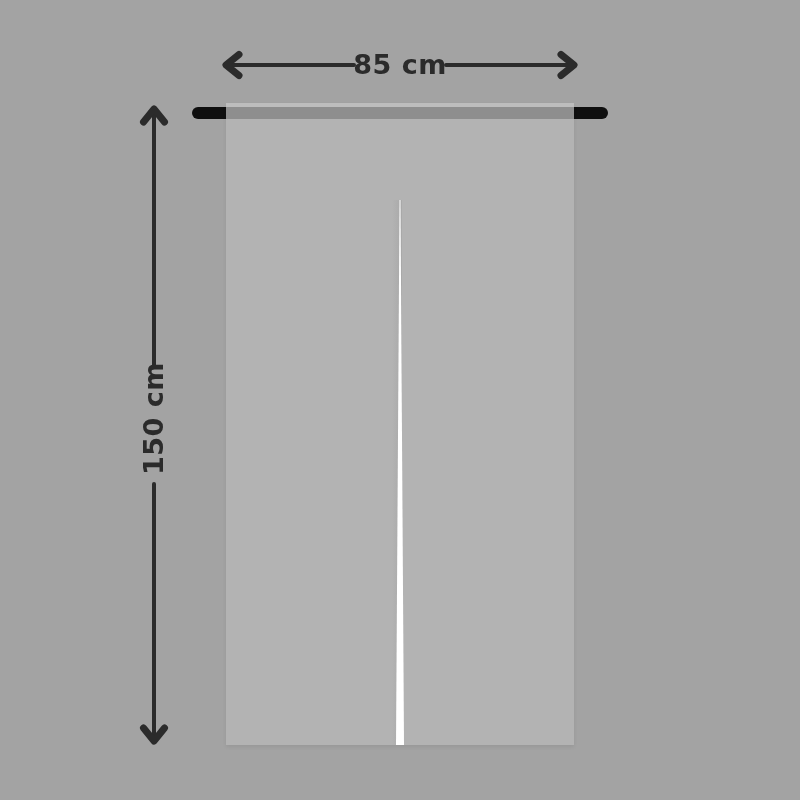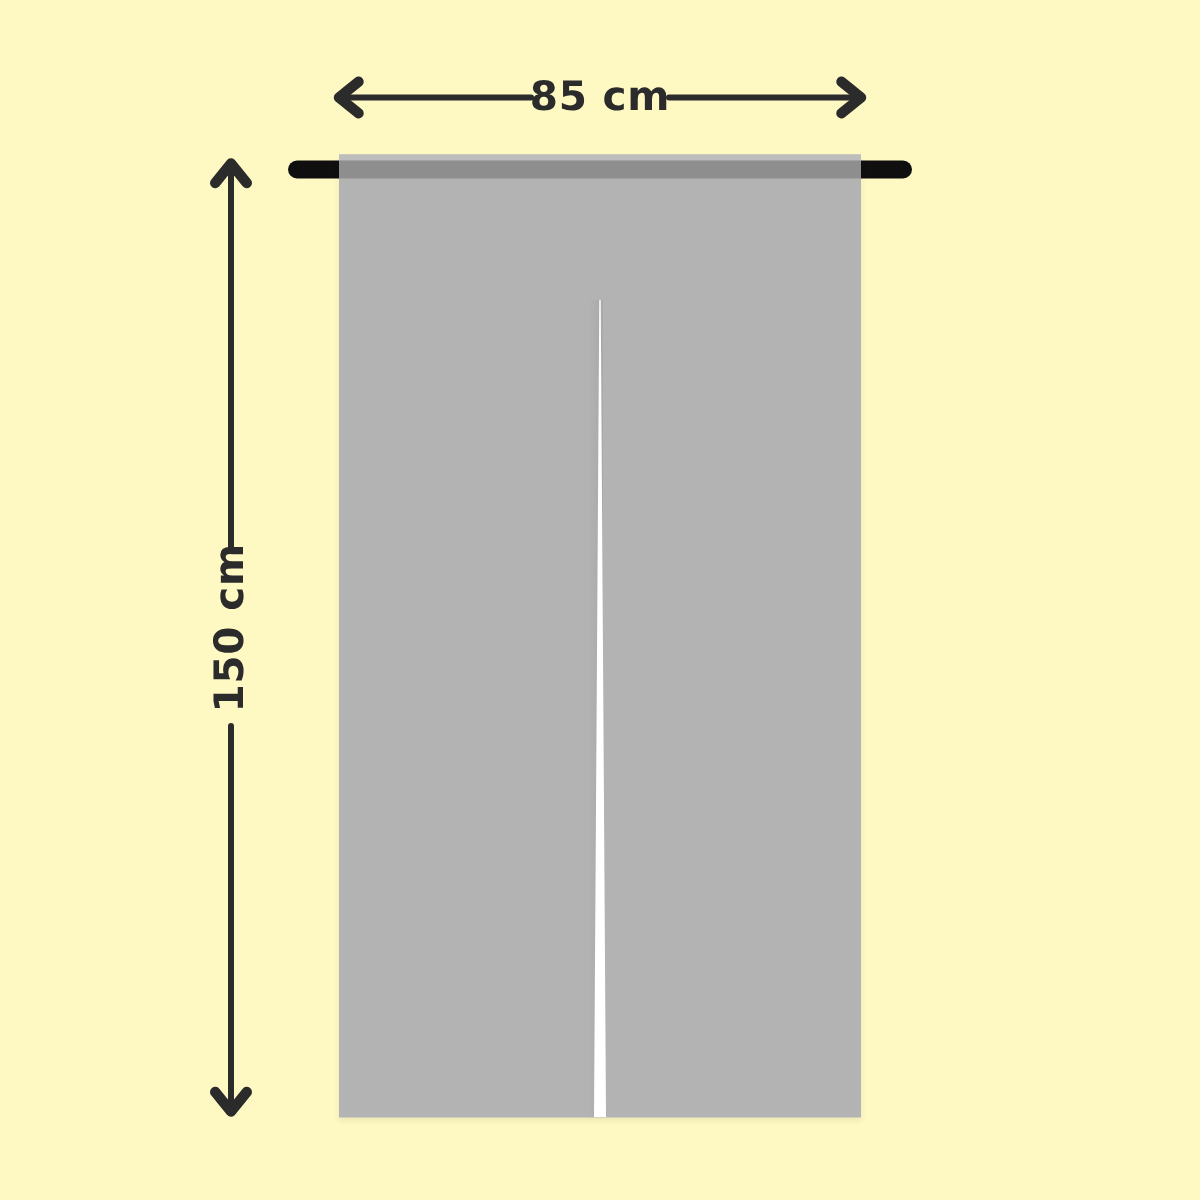--- a/index.html
+++ b/index.html
@@ -8,21 +8,21 @@
     width: 800px;
     height: 800px;
     background: #ffffff;
     font-family: "DejaVu Sans", "Liberation Sans", sans-serif;
     overflow: hidden;
   }
   .stage {
     position: relative;
     width: 800px;
     height: 800px;
-    background: #fef9c3;
+    background: #a3a3a3;
   }
 
   
   .rod {
     position: absolute;
     left: 192px;
     top: 107px;
     width: 416px;
     height: 12px;
     background: #0f0f0f;

